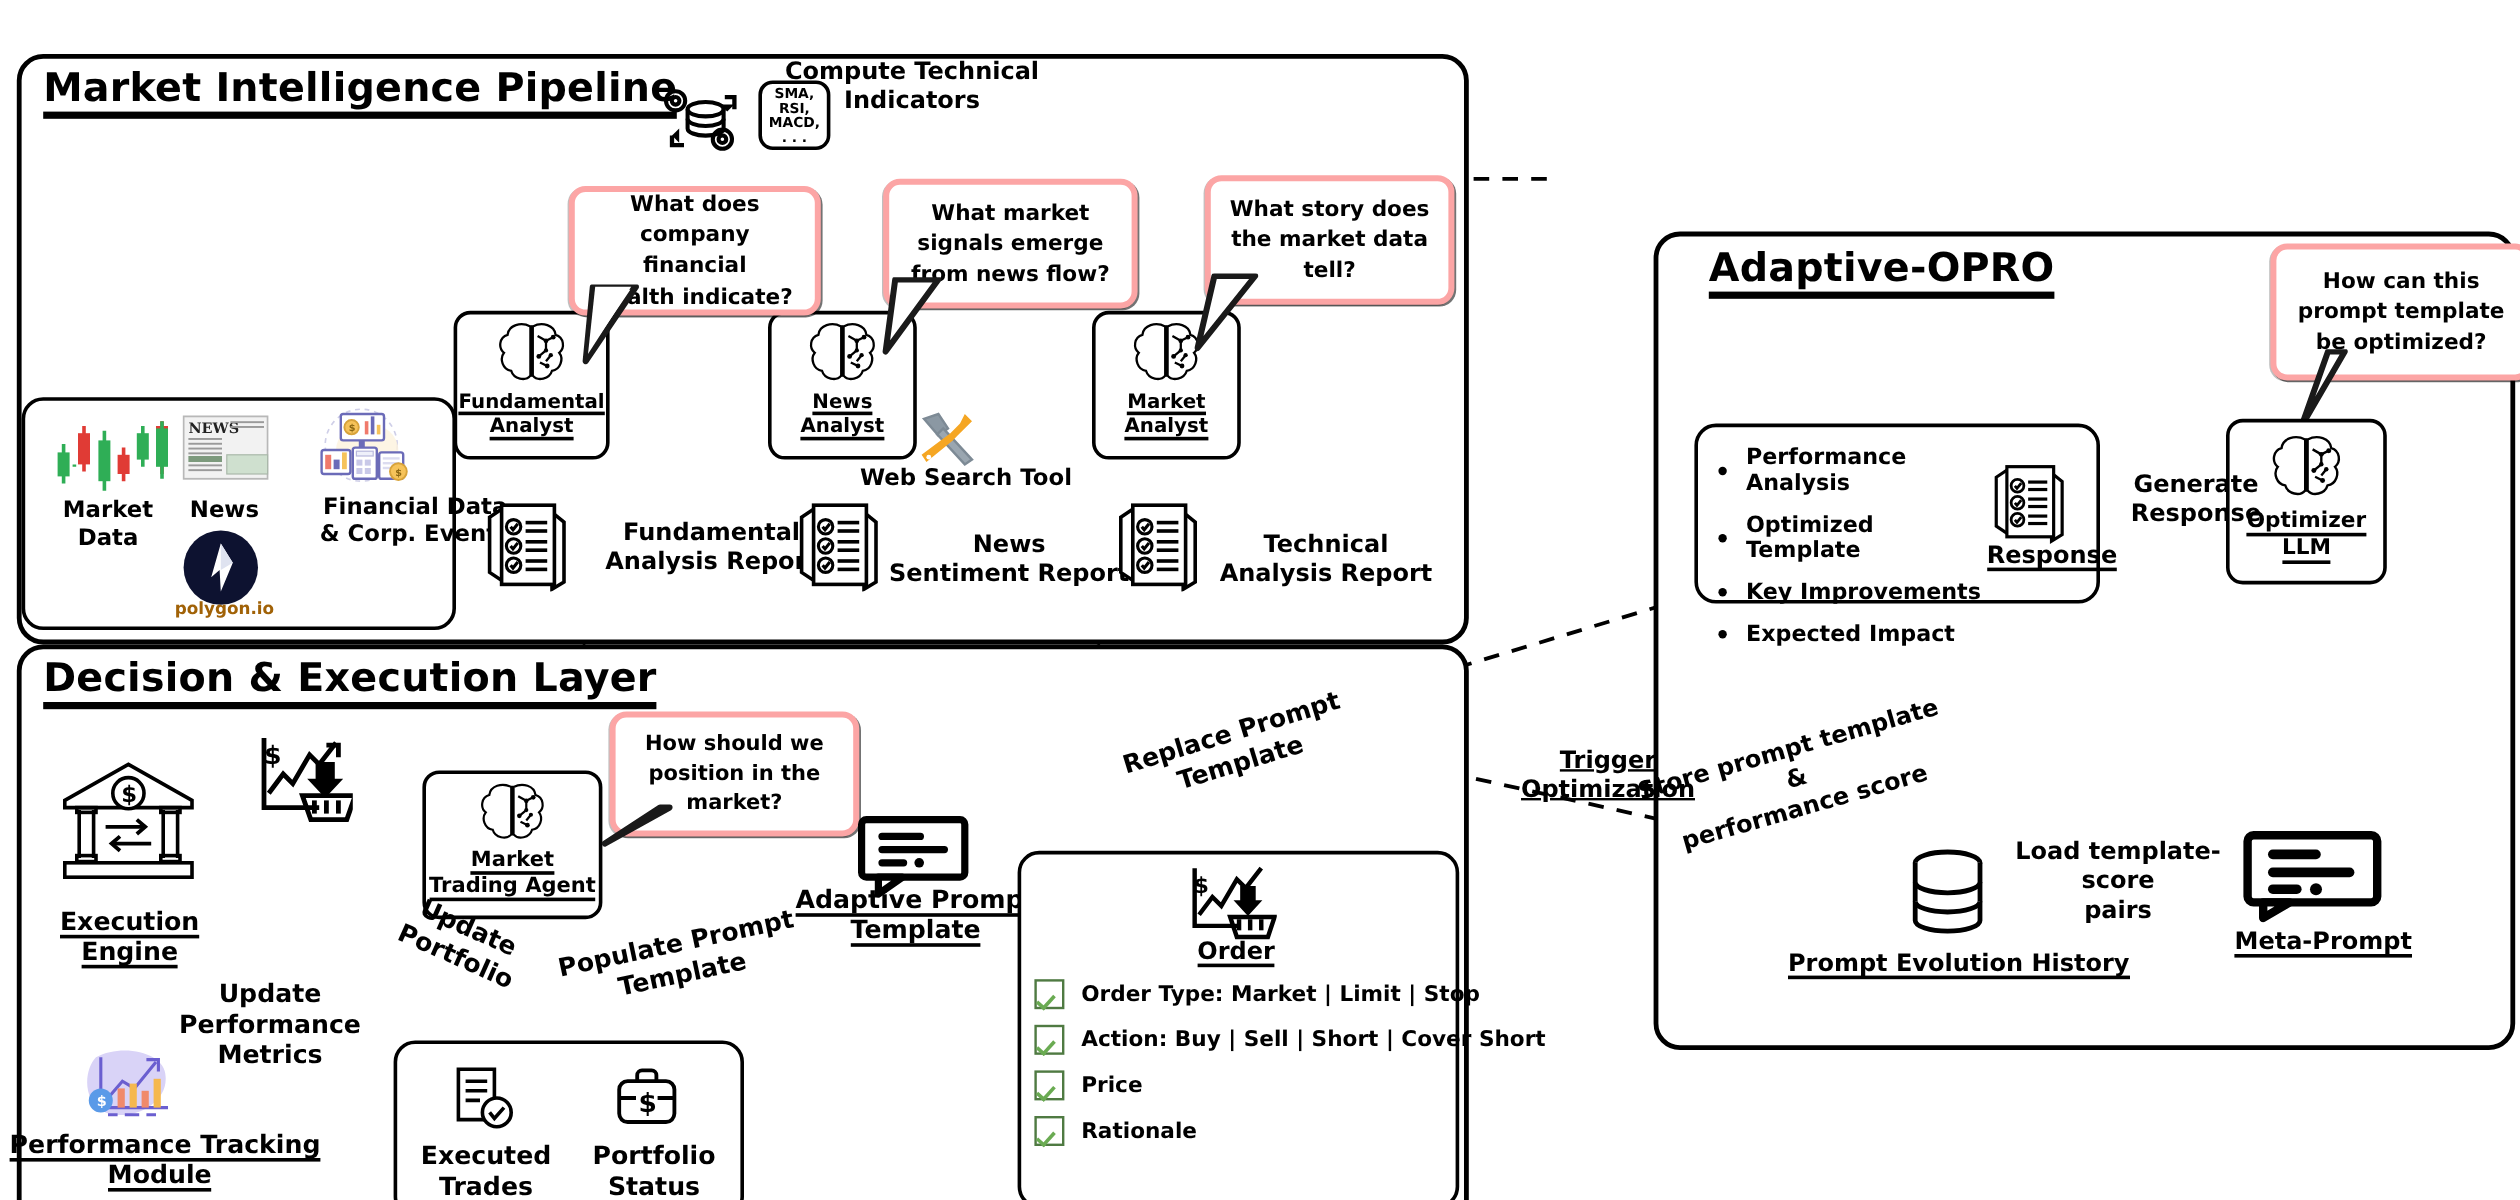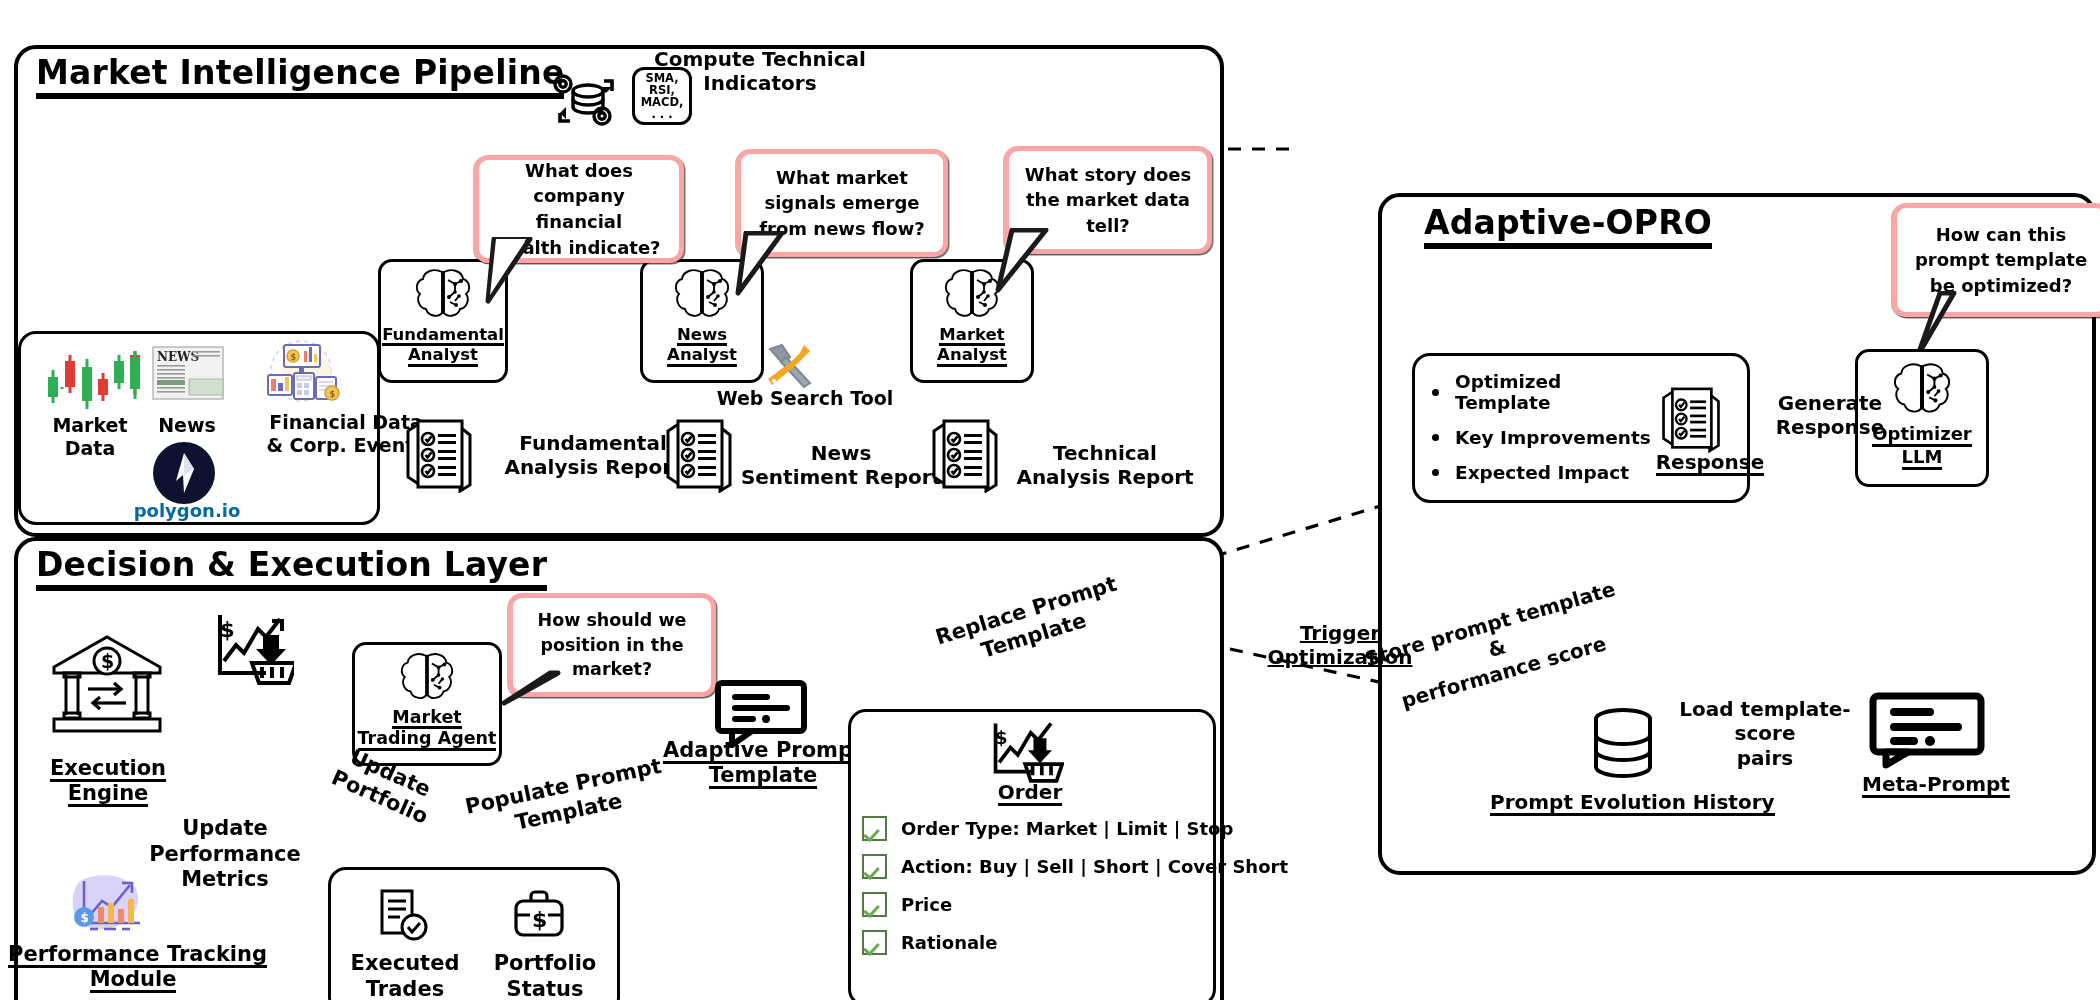--- a/index.html
+++ b/index.html
@@ -184,21 +184,21 @@
   </div>
   <div class="plain-label" style="left:132px;top:383px;width:110px;font-size:19px;">News</div>
 
   <div style="position:absolute;left:152px;top:410px;">
     <svg width="64" height="64" viewBox="0 0 64 64">
       <circle cx="32" cy="32" r="31" fill="#0d1230"></circle>
       <path d="M32,12 L42,28 L32,52 L31,34 L24,40 Z" fill="#ffffff"></path>
       <path d="M32,12 L42,28 L32,34 Z" fill="#dfe3f0"></path>
     </svg>
   </div>
-  <div class="plain-label" style="left:122px;top:469px;width:130px;font-size:18px;color:#0369a1;">polygon.io</div>
+  <div class="plain-label" style="left:122px;top:469px;width:130px;font-size:14px;color:#a16207;">polygon.io</div>
 
   <div style="position:absolute;left:262px;top:308px;">
     <svg width="78" height="66" viewBox="0 0 78 66">
       <circle cx="39" cy="32" r="30" fill="none" stroke="#cfcfe8" stroke-width="1.4" stroke-dasharray="4,4"></circle>
       <ellipse cx="44" cy="36" rx="26" ry="22" fill="#fdf3dd" opacity=".8"></ellipse>
       <rect x="22" y="6" width="36" height="22" rx="2" fill="#fff" stroke="#6b6bb8" stroke-width="2"></rect>
       <circle cx="31" cy="17" r="6" fill="#f6c35a" stroke="#d8a33a" stroke-width="1.6"></circle>
       <text x="28.6" y="20.5" font-size="8" font-weight="bold" fill="#8a6612">$</text>
       <rect x="42" y="12" width="3" height="11" fill="#f07a6b"></rect>
         <rect x="47" y="8" width="3" height="15" fill="#6b6bb8"></rect>
@@ -658,20 +658,24 @@
     </div>
   </div>
 
   <div class="plain-label" style="left:1740px;top:360px;width:180px;font-size:20px;">Generate
 Response</div>
 
   <div class="roundbox" style="left:1412px;top:322px;width:332px;height:144px;"></div>
   <ul class="bullets" style="left:1432px;top:340px;width:230px;font-size:18.5px;">
     <li>
         <span class="dot"></span>
+        <span>Performance Analysis</span>
+      </li>
+    <li>
+        <span class="dot"></span>
         <span>Optimized Template</span>
       </li>
     <li>
         <span class="dot"></span>
         <span>Key Improvements</span>
       </li>
     <li>
         <span class="dot"></span>
         <span>Expected Impact</span>
       </li>

